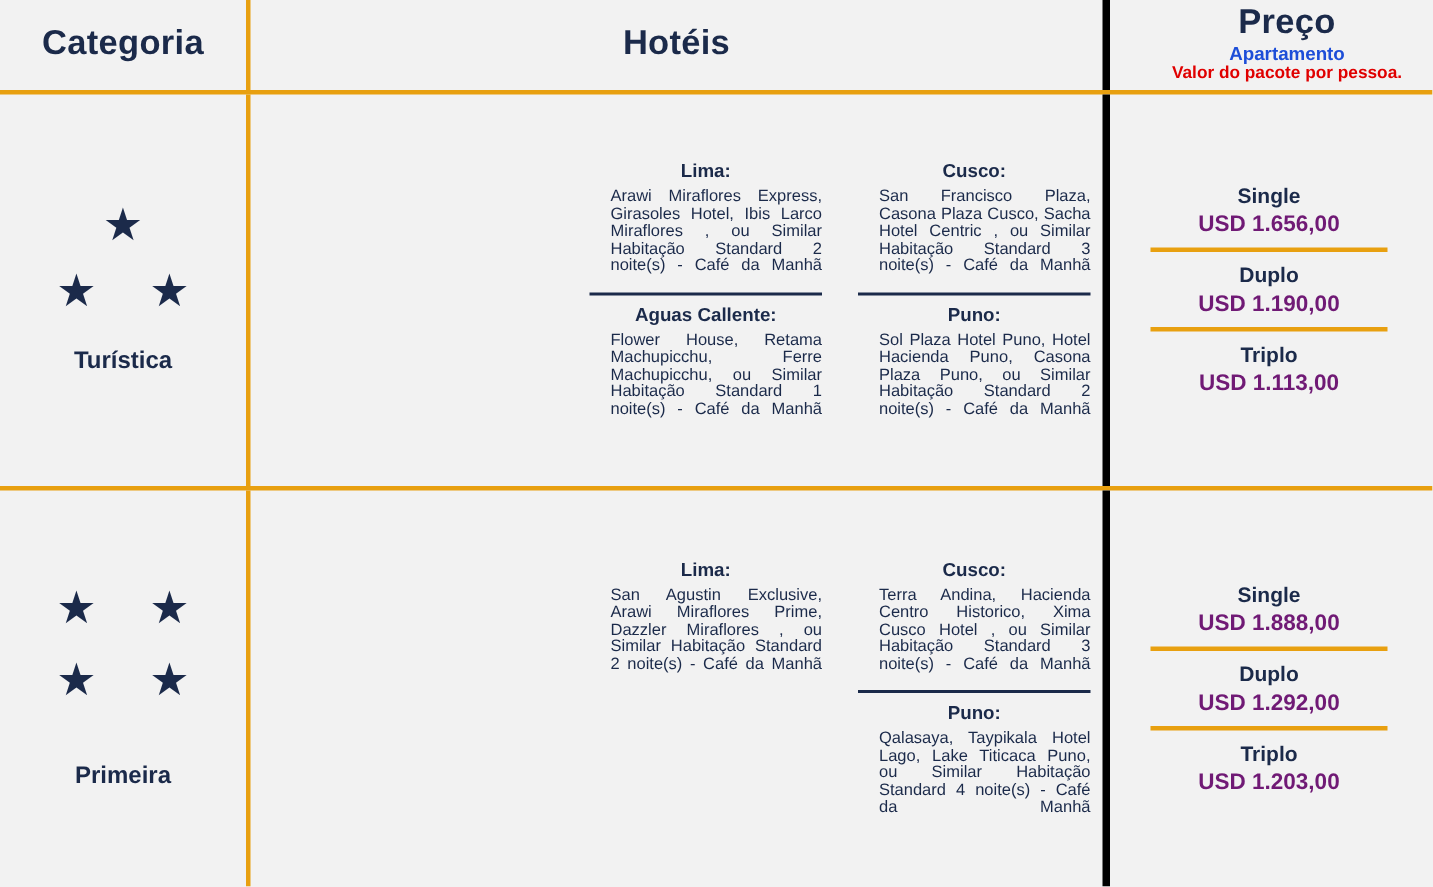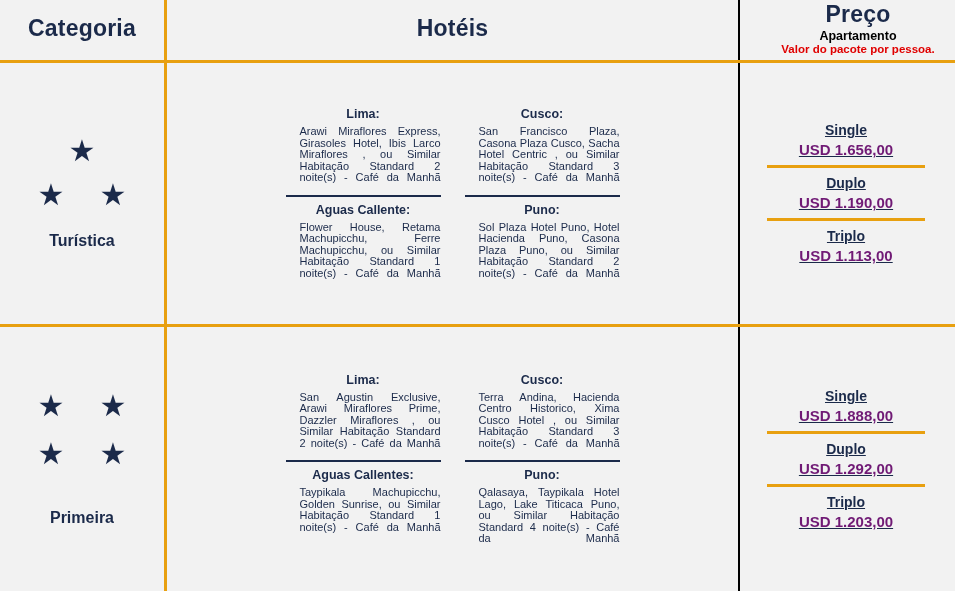--- a/index.html
+++ b/index.html
@@ -40,21 +40,21 @@
   .cell {
     box-sizing: border-box;
     position: relative;
   }
   .col-cat {
     width: 167px;
     border-right: 3px solid #e8a010;
   }
   .col-hot {
     width: 573px;
-    border-right: 2px solid #000000;
+    border-right: 5px solid #000000;
   }
   .col-price {
     width: 212px;
   }
 
   
   .hdr-title {
     font-size: 23px;
     font-weight: bold;
     text-align: center;
@@ -74,21 +74,21 @@
     flex-direction: column;
     align-items: center;
     justify-content: center;
     width: 100%;
     margin-top: -4px;
     padding-left: 24px;
   }
   .price-sub {
     font-size: 12.5px;
     font-weight: bold;
-    color: #000000;
+    color: #1d4ed8;
     margin-top: 1px;
     text-align: center;
   }
   .price-note {
     font-size: 11.5px;
     font-weight: bold;
     color: #e00000;
     text-align: center;
     margin-top: 0px;
   }
@@ -125,21 +125,21 @@
     font-weight: bold;
     margin-top: 22px;
     color: #1b2a4a;
     text-align: center;
   }
 
   
   .hotels-inner {
     height: 100%;
     display: flex;
-    justify-content: center;
+    justify-content: flex-end;
     align-items: center;
     padding: 18px 8px;
     box-sizing: border-box;
   }
   .hot-grid {
     display: flex;
     gap: 24px;
   }
   .hot-col {
     width: 155px;
@@ -167,21 +167,20 @@
 
   
   .price-inner {
     height: 100%;
     display: flex;
     flex-direction: column;
     align-items: center;
     justify-content: center;
     padding: 0 27px;
     box-sizing: border-box;
-    text-decoration: underline;
   }
   .price-block {
     width: 100%;
     text-align: center;
     padding: 7px 0;
   }
   .price-block + .price-block {
     border-top: 3px solid #e8a010;
   }
   .price-type {
@@ -288,24 +287,20 @@
     </div>
 
     <div class="cell col-hot">
       <div class="hotels-inner">
         <div class="hot-grid">
           <div class="hot-col">
             <div class="hot-block">
               <div class="hot-city">Lima:</div>
               <div class="hot-desc">San Agustin Exclusive, Arawi Miraflores Prime, Dazzler Miraflores , ou Similar Habitação Standard 2 noite(s) - Café da Manhã</div>
             </div>
-            <div class="hot-block">
-              <div class="hot-city">Aguas Callentes:</div>
-              <div class="hot-desc">Taypikala Machupicchu, Golden Sunrise, ou Similar Habitação Standard 1 noite(s) - Café da Manhã</div>
-            </div>
           </div>
           <div class="hot-col">
             <div class="hot-block">
               <div class="hot-city">Cusco:</div>
               <div class="hot-desc">Terra Andina, Hacienda Centro Historico, Xima Cusco Hotel , ou Similar Habitação Standard 3 noite(s) - Café da Manhã</div>
             </div>
             <div class="hot-block">
               <div class="hot-city">Puno:</div>
               <div class="hot-desc">Qalasaya, Taypikala Hotel Lago, Lake Titicaca Puno, ou Similar Habitação Standard 4 noite(s) - Café da Manhã</div>
             </div>

